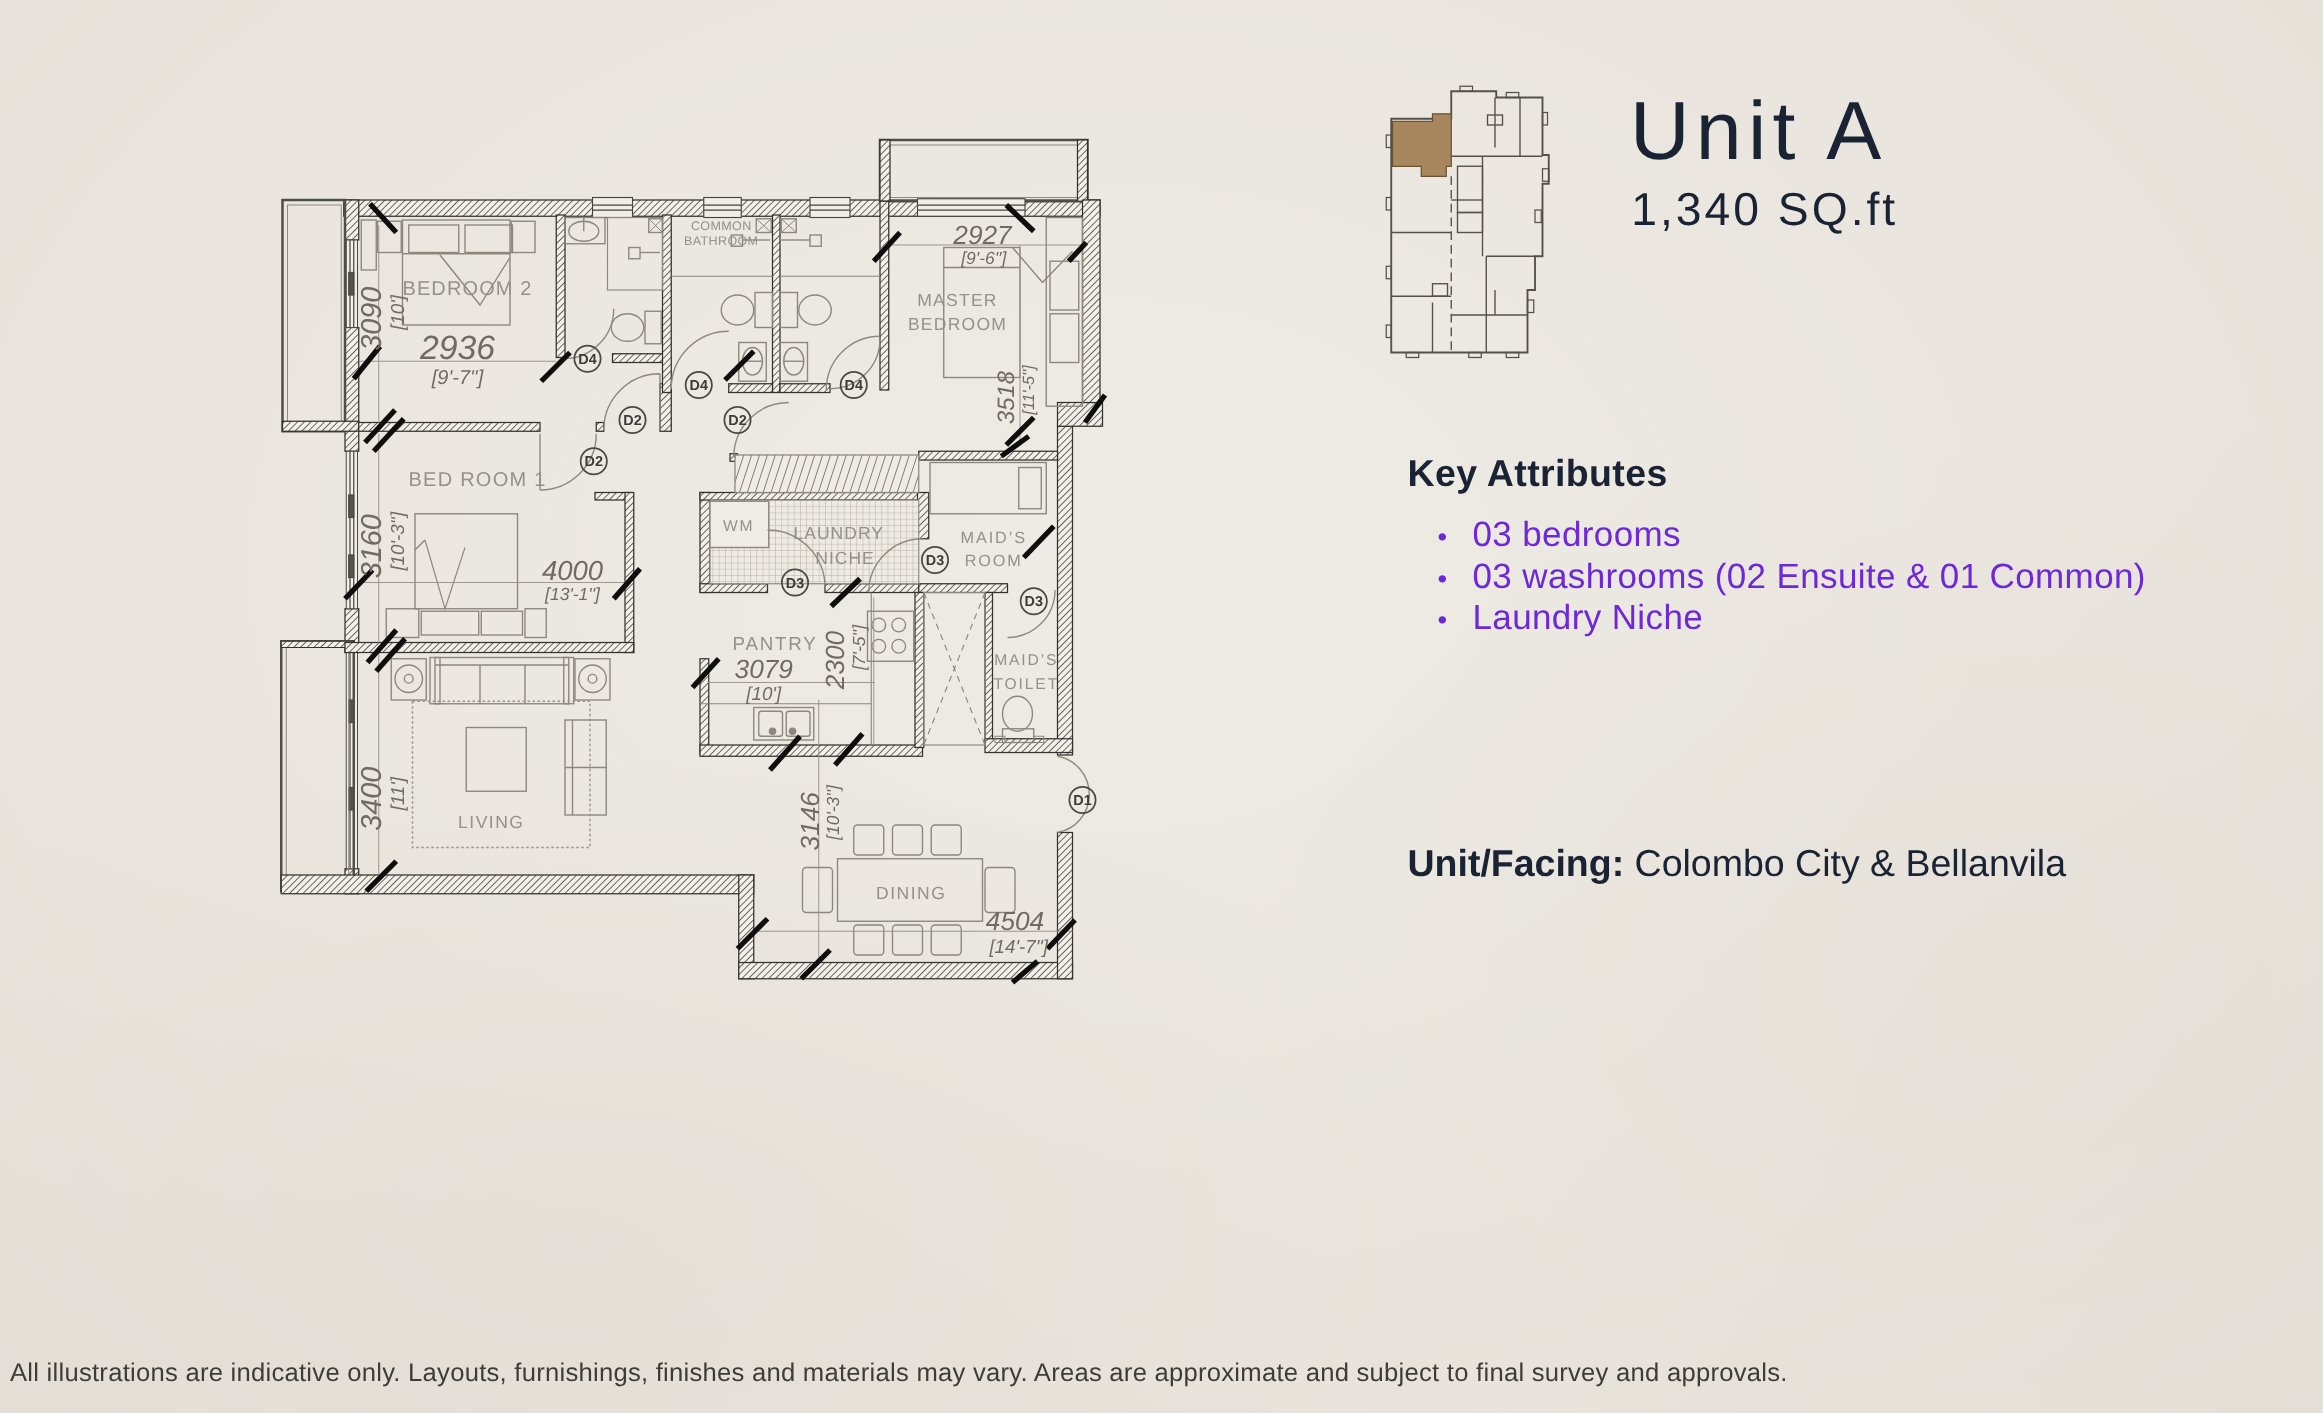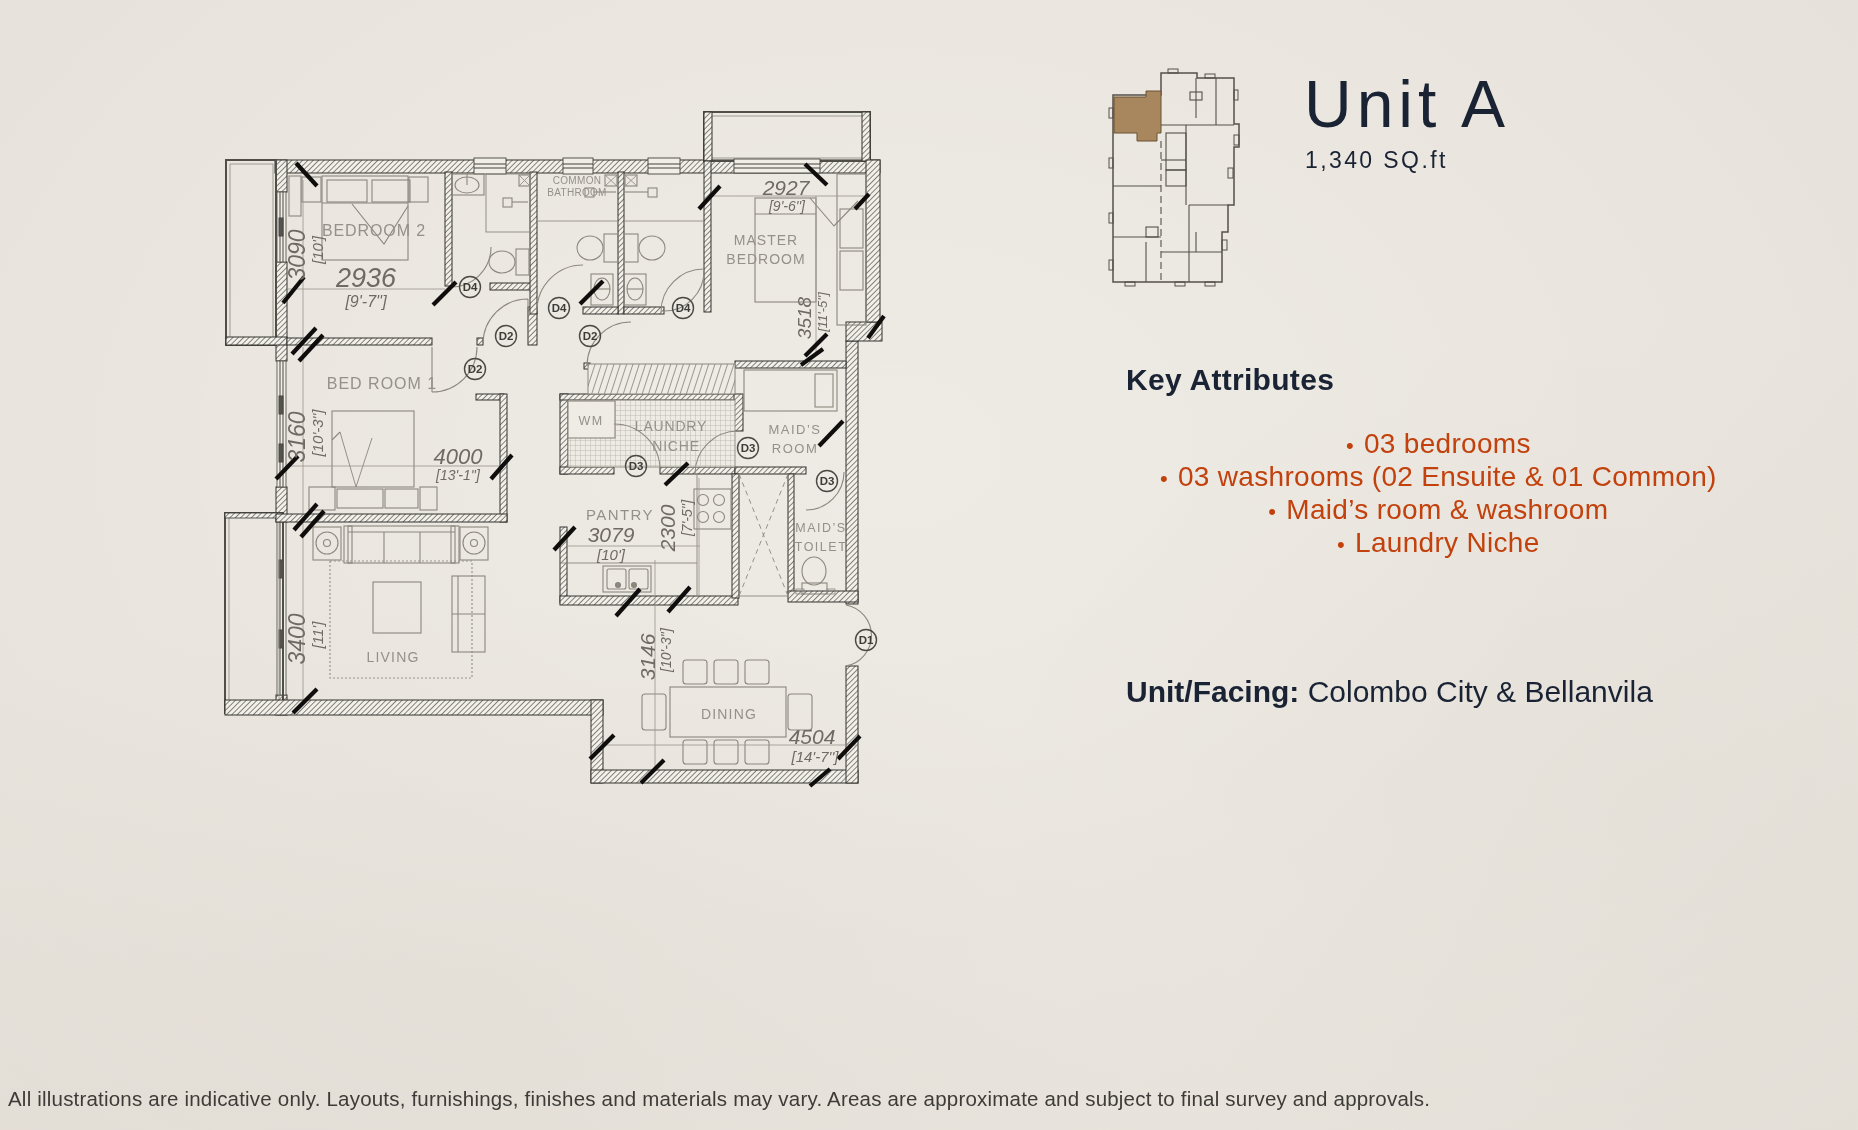--- a/index.html
+++ b/index.html
@@ -3,23 +3,23 @@
 <meta charset="utf-8">
 <style>
 html,body{margin:0;padding:0;}
 body{width:1858px;height:1130px;overflow:hidden;background:#eae6df;font-family:"Liberation Sans",sans-serif;position:relative;}
 #vig{position:absolute;left:0;top:0;width:1858px;height:1130px;background:
 radial-gradient(ellipse 60% 50% at 25% 88%, rgba(186,176,160,0.10) 0%, rgba(186,176,160,0) 70%),
 radial-gradient(ellipse 50% 60% at 88% 70%, rgba(186,176,160,0.08) 0%, rgba(186,176,160,0) 70%),
 radial-gradient(ellipse at 48% 40%, rgba(255,255,255,0.20) 0%, rgba(233,229,222,0) 55%, rgba(197,190,178,0.16) 100%);}
 #plan{position:absolute;left:0;top:0;}
 .t1{position:absolute;left:1304px;top:66px;font-size:66px;color:#1a2334;letter-spacing:5px;}
-.t2{position:absolute;left:1305px;top:147px;font-size:23px;color:#1a2334;letter-spacing:2.4px;}
+.t2{position:absolute;left:1305px;top:147px;font-size:37px;color:#1a2334;letter-spacing:2.4px;}
 .ka{position:absolute;left:1126px;top:363px;font-size:30px;font-weight:bold;color:#1a2334;letter-spacing:0.3px;}
-.ul{position:absolute;left:1150px;top:428px;font-size:28px;color:#c2410c;line-height:31px;letter-spacing:0.3px;text-align:center;}
+.ul{position:absolute;left:1150px;top:412px;font-size:28px;color:#6d28d9;line-height:31px;letter-spacing:0.3px;}
 .ul .b{display:inline-block;width:28px;font-size:22px;}
 .vf{position:absolute;left:1126px;top:675px;font-size:30px;color:#1a2334;}
 .ft{position:absolute;left:8px;top:1087px;font-size:20.5px;color:#3e3c38;letter-spacing:0.2px;}
 </style>
 </head>
 <body>
 
 <div id="vig"></div>
 <svg id="plan" width="1858" height="1130" viewBox="0 0 1858 1130">
 <defs>
@@ -670,19 +670,18 @@
 
 <div class="t1">Unit A</div>
 
 <div class="t2">1,340 SQ.ft</div>
 
 <div class="ka">Key Attributes</div>
 
 <div class="ul">
 <div><span class="b">•</span>03 bedrooms</div>
 <div><span class="b">•</span>03 washrooms (02 Ensuite &amp; 01 Common)</div>
-<div><span class="b">•</span>Maid’s room &amp; washroom</div>
 <div><span class="b">•</span>Laundry Niche</div>
 </div>
 
 <div class="vf"><b>Unit/Facing:</b> Colombo City &amp; Bellanvila</div>
 
 <div class="ft">All illustrations are indicative only. Layouts, furnishings, finishes and materials may vary. Areas are approximate and subject to final survey and approvals.</div>
 
 </body></html>

